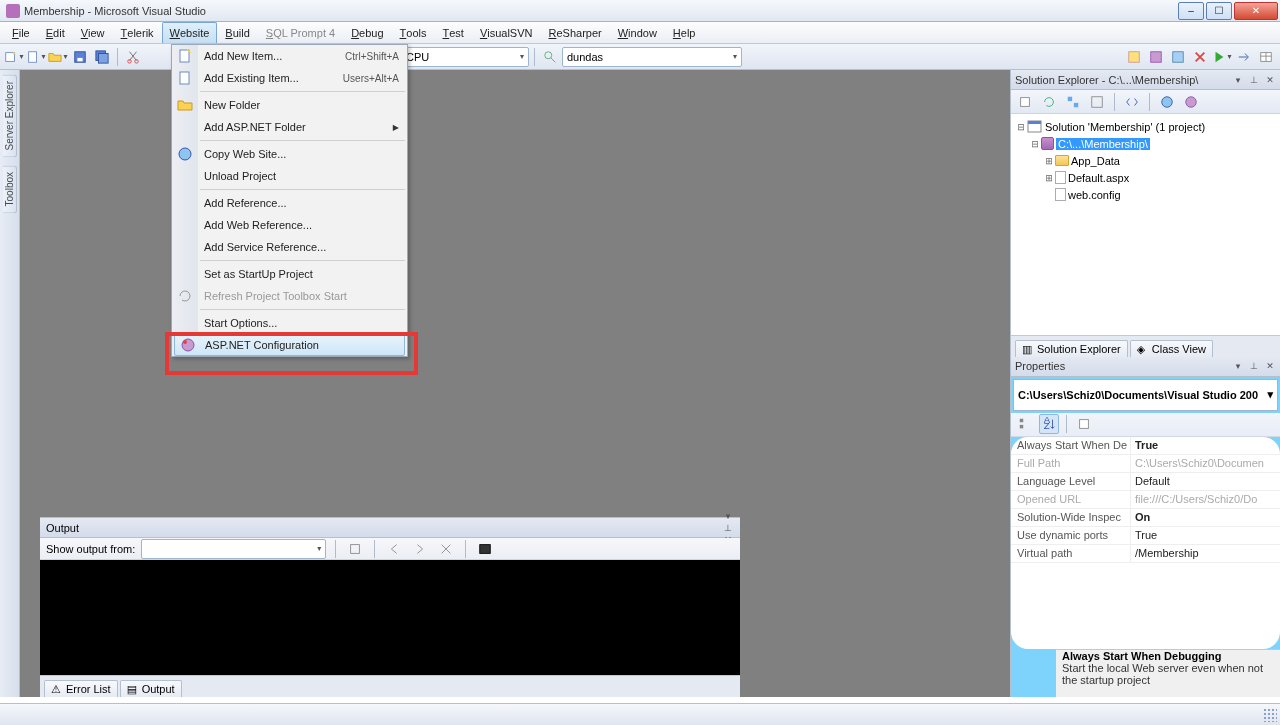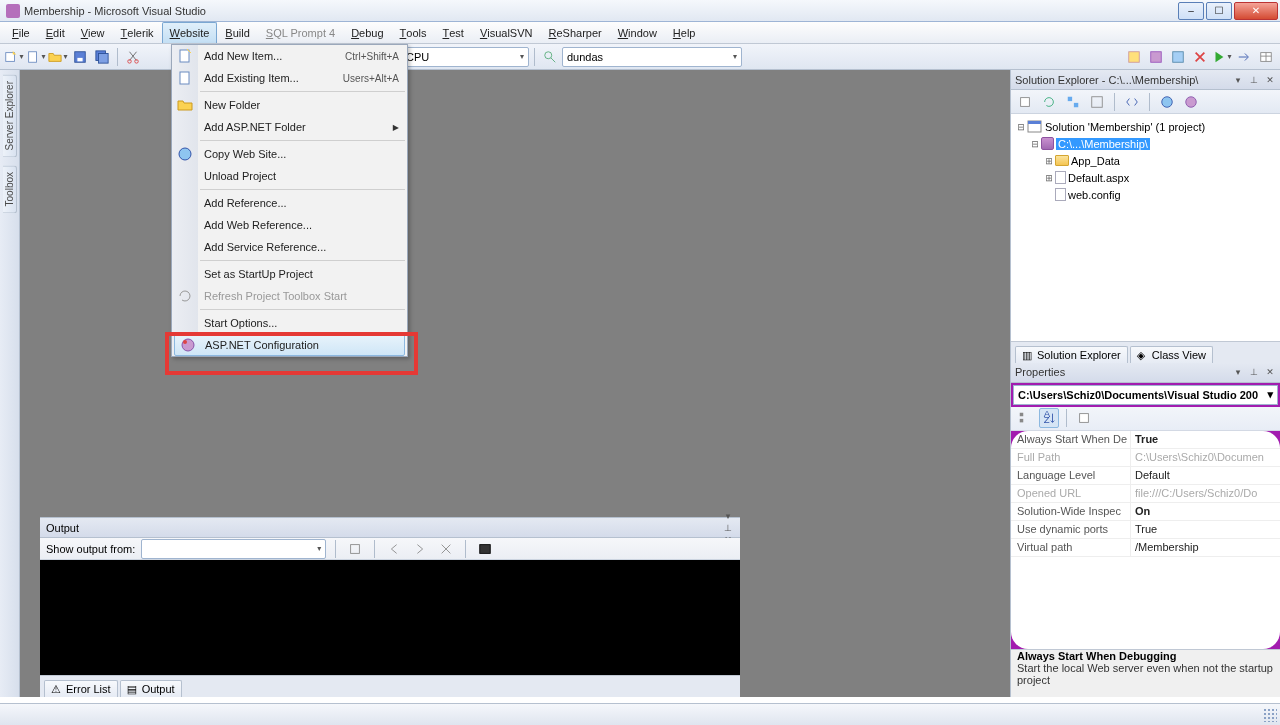--- a/index.html
+++ b/index.html
@@ -44,49 +44,49 @@
 .ddi { position: relative; height: 22px; display: flex; align-items: center; padding-left: 32px; padding-right: 8px; cursor: pointer; color: #222; }
 .ddi.disabled { color: #999; cursor: default; }
 .ddi .shortcut { margin-left: auto; color: #555; font-size: 10px; }
 .ddi .sub { margin-left: auto; font-size: 8px; color: #333; }
 .ddi .ddicon { position: absolute; left: 5px; width: 16px; height: 16px; display: flex; align-items: center; justify-content: center; }
 .ddsep { height: 1px; background: #cfcfcf; margin: 2px 2px 2px 28px; position: relative; }
 .dd-highlight { position: absolute; left: 165px; top: 332px; width: 253px; height: 43px; border: 4px solid #e53935; z-index: 60; pointer-events: none; }
 .ddi.selected { background: linear-gradient(#e8f3fb,#cfe6f7); border: 1px solid #8cb8e0; border-radius: 2px; margin: 0 2px; padding-left: 30px; }
 
 
-.right { width: 270px; background: #a21caf; display: flex; flex-direction: column; border-left: 1px solid #b5c0cf; }
+.right { width: 270px; background: #7dd3fc; display: flex; flex-direction: column; border-left: 1px solid #b5c0cf; }
 .panel-header { height: 20px; background: linear-gradient(#e4e9f2,#d4dbea); border-bottom: 1px solid #b5c0cf; display: flex; align-items: center; padding: 0 4px; font-size: 11px; color: #333; }
 .panel-header .phbtns { margin-left: auto; display: flex; gap: 4px; }
 .phbtn { width: 12px; height: 12px; cursor: pointer; color: #555; font-size: 9px; display: flex; align-items: center; justify-content: center; }
 .panel-toolbar { height: 24px; background: linear-gradient(#f2f5fa,#e3e9f3); border-bottom: 1px solid #ccd4e0; display: flex; align-items: center; padding: 0 4px; gap: 4px; }
 
 .tree { flex: 1; background: #fff; padding: 4px; font-size: 11px; overflow: auto; }
 .tree-row { display: flex; align-items: center; height: 17px; cursor: pointer; }
 .tree-exp { width: 12px; text-align: center; color: #666; font-size: 9px; }
 .tree-icon { width: 16px; height: 14px; margin-right: 2px; display: inline-block; }
 .tree-label { white-space: nowrap; }
 .tree-sel { background: #3399ff; color: #fff; padding: 0 2px; }
 .folder-icon { background: linear-gradient(#fbe39c,#f5c552); border: 1px solid #d4a531; border-radius: 1px; width: 14px; height: 11px; }
 .proj-icon { background: linear-gradient(#c991d0,#a169b1); border: 1px solid #8e52a0; border-radius: 2px; width: 13px; height: 13px; }
 .file-icon { background: #fff; border: 1px solid #aab; width: 11px; height: 13px; position: relative; }
 
 .tab-strip { height: 22px; background: #e4e9f2; border-top: 1px solid #c0c8d4; display: flex; align-items: flex-end; padding: 0 4px; gap: 2px; }
 .tab { padding: 2px 6px; background: linear-gradient(#f7f9fc,#e6ebf4); border: 1px solid #b5c0cf; border-bottom: none; border-radius: 2px 2px 0 0; font-size: 10px; cursor: pointer; display: flex; align-items: center; gap: 3px; }
 .tab-icn { width: 12px; height: 12px; }
 
 
-.prop-combo { height: 20px; border: 1px solid #9fb4cf; background: #fff; margin: 2px; display: flex; align-items: center; padding: 0 4px; font-weight: bold; font-size: 11px; }
+.prop-combo { height: 32px; border: 1px solid #9fb4cf; background: #fff; margin: 2px; display: flex; align-items: center; padding: 0 4px; font-weight: bold; font-size: 11px; }
 .prop-toolbar { height: 24px; background: linear-gradient(#f2f5fa,#e8edf6); border-bottom: 1px solid #d3d9e4; display: flex; align-items: center; gap: 4px; padding: 0 4px; }
 .prop-grid { flex: 1; background: #fff; overflow: hidden; font-size: 11px; border-radius: 17px; }
 .prop-row { display: flex; height: 18px; border-bottom: 1px solid #eee; }
 .prop-name { width: 120px; padding-left: 6px; color: #555; display: flex; align-items: center; border-right: 1px solid #eee; overflow: hidden; white-space: nowrap; }
 .prop-val { flex: 1; padding-left: 4px; display: flex; align-items: center; color: #222; overflow: hidden; white-space: nowrap; }
 .prop-val.bold { font-weight: bold; }
-.prop-desc { border-top: 1px solid #c0c8d4; padding: 0 6px; background: #f0f0f0; min-height: 48px; }
+.prop-desc { border-top: 1px solid #c0c8d4; padding: 0 6px; background: #f0f0f0; min-height: 48px; margin-left: 45px; }
 .prop-desc .pd-title { font-weight: bold; }
 .prop-desc .pd-text { color: #333; }
 
 
 .output-container { position: absolute; left: 20px; right: 270px; bottom: 0; height: 180px; background: #f0f0f0; border-top: 1px solid #b5c0cf; display: flex; flex-direction: column; }
 .output-header { height: 20px; background: linear-gradient(#e4e9f2,#d4dbea); border-bottom: 1px solid #b5c0cf; display: flex; align-items: center; padding: 0 6px; }
 .output-tools { height: 22px; background: linear-gradient(#f6f7fa,#ebeef4); border-bottom: 1px solid #ccd4e0; display: flex; align-items: center; padding: 0 6px; gap: 6px; }
 .output-body { flex: 1; background: #000; }
 .bottom-tabs { height: 22px; background: #e4e9f2; display: flex; align-items: flex-end; padding: 0 4px; gap: 2px; border-top: 1px solid #c0c8d4; }
 

